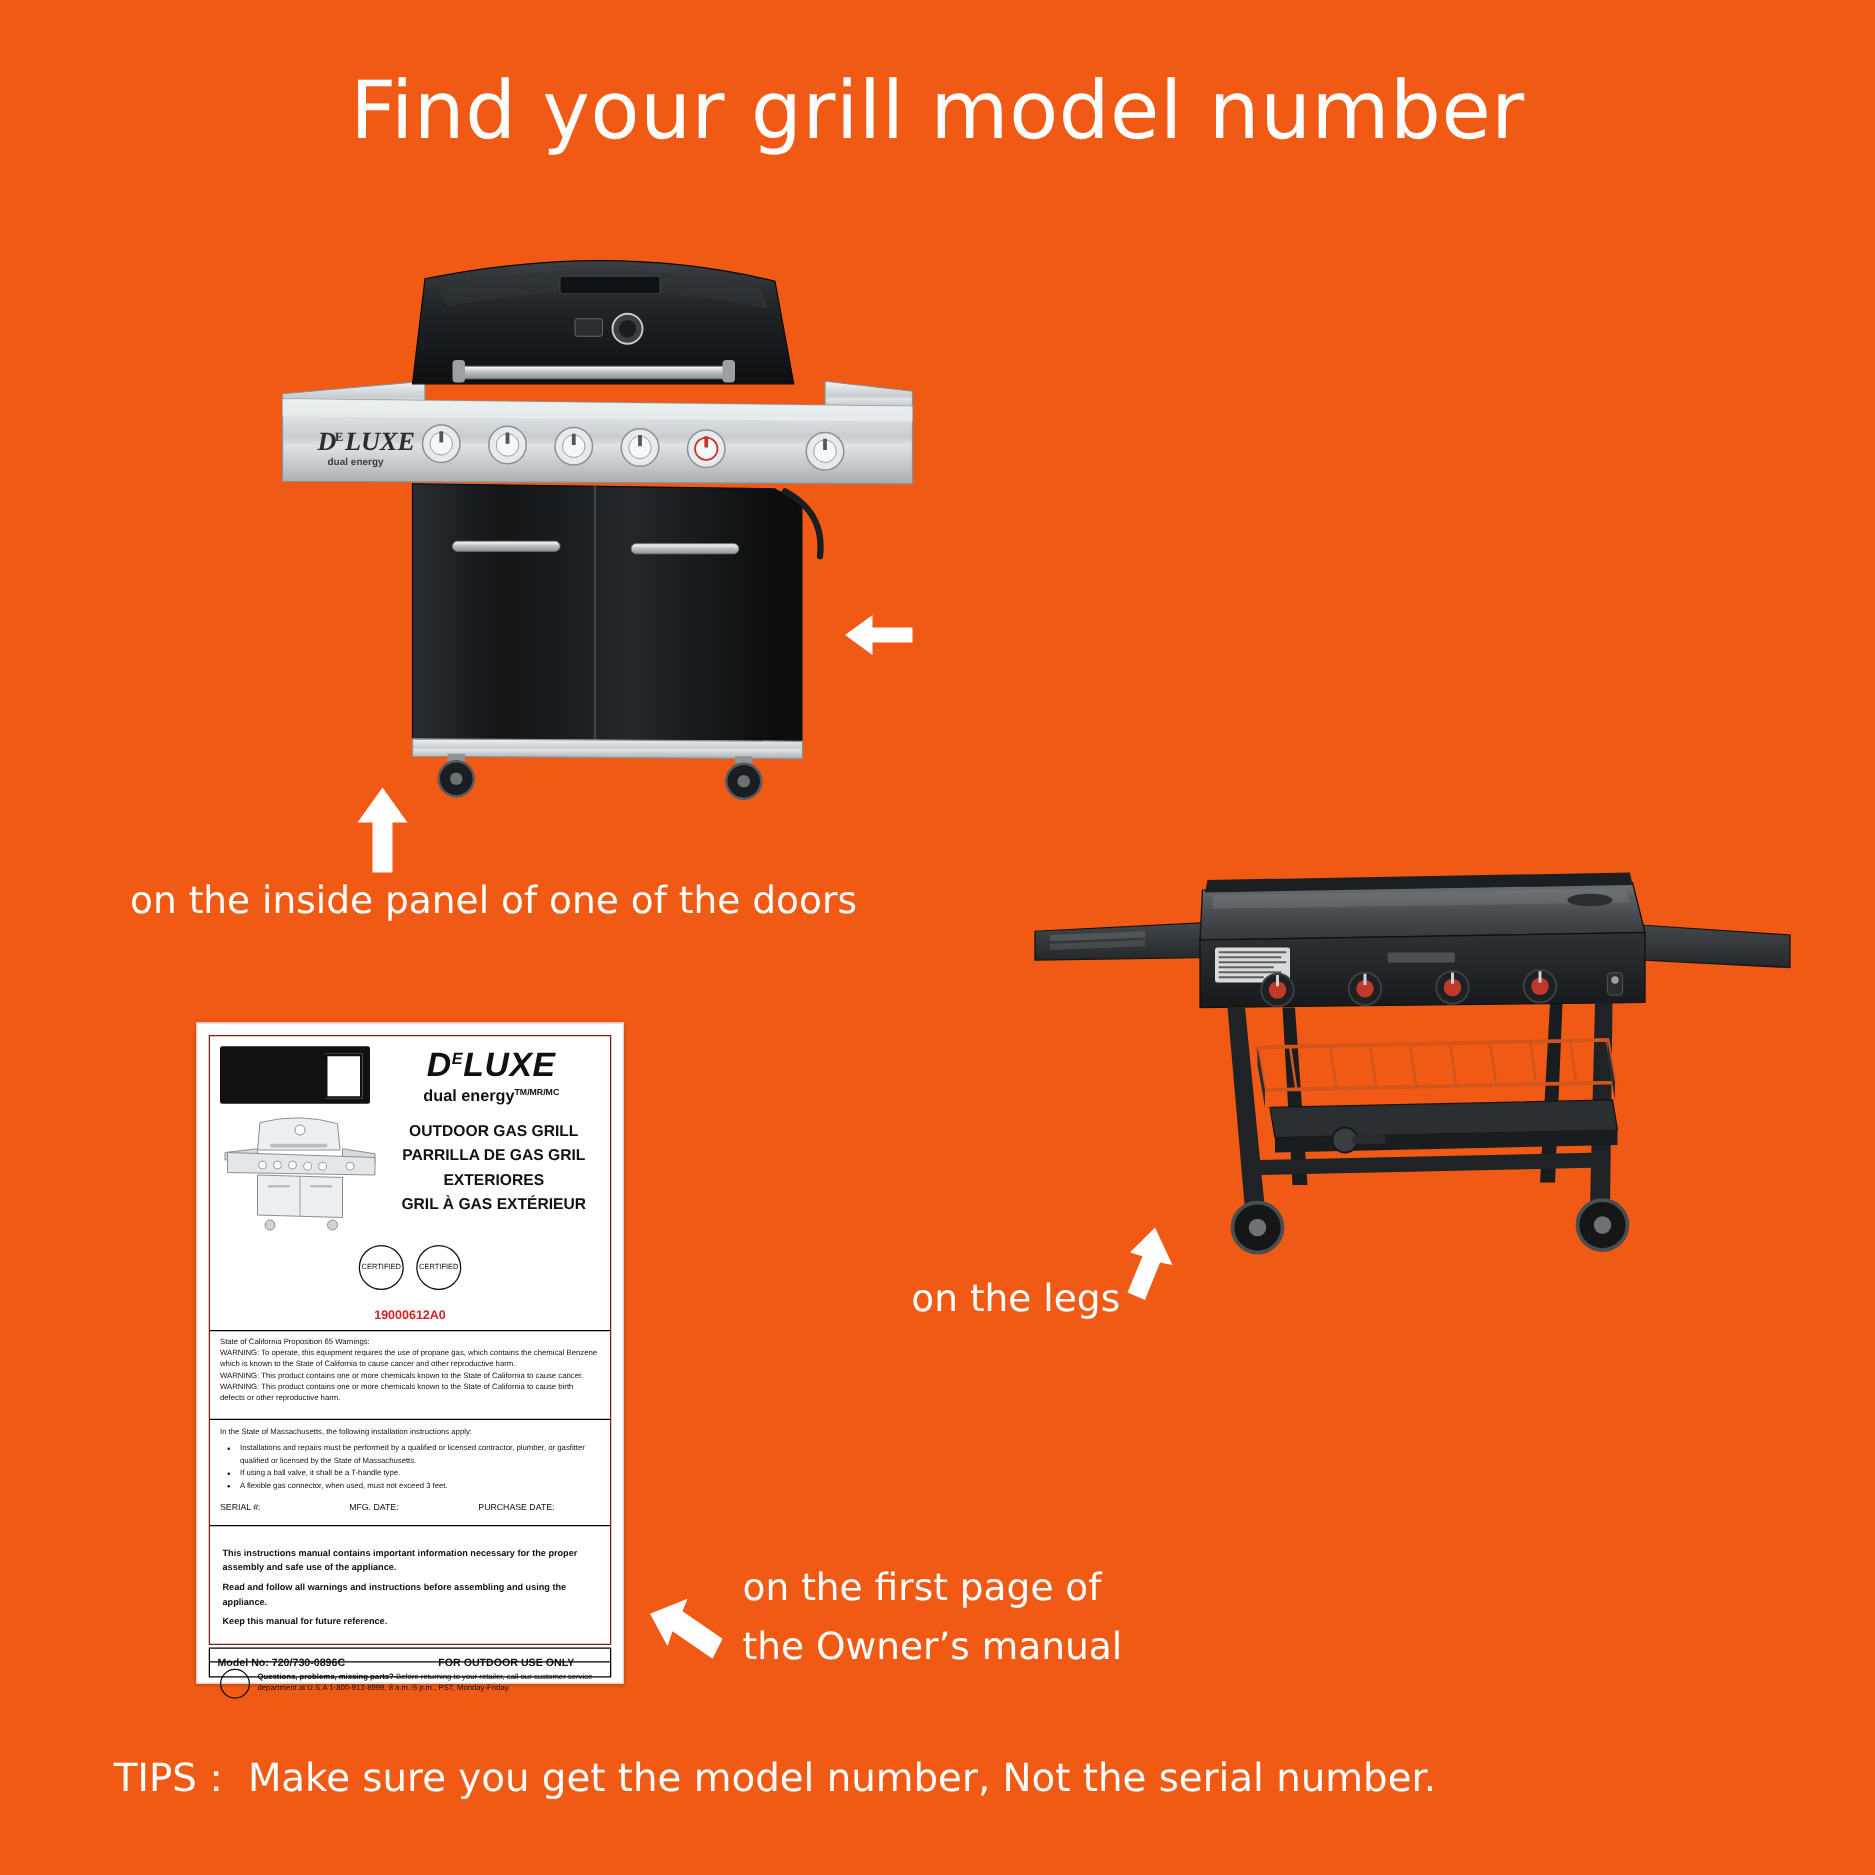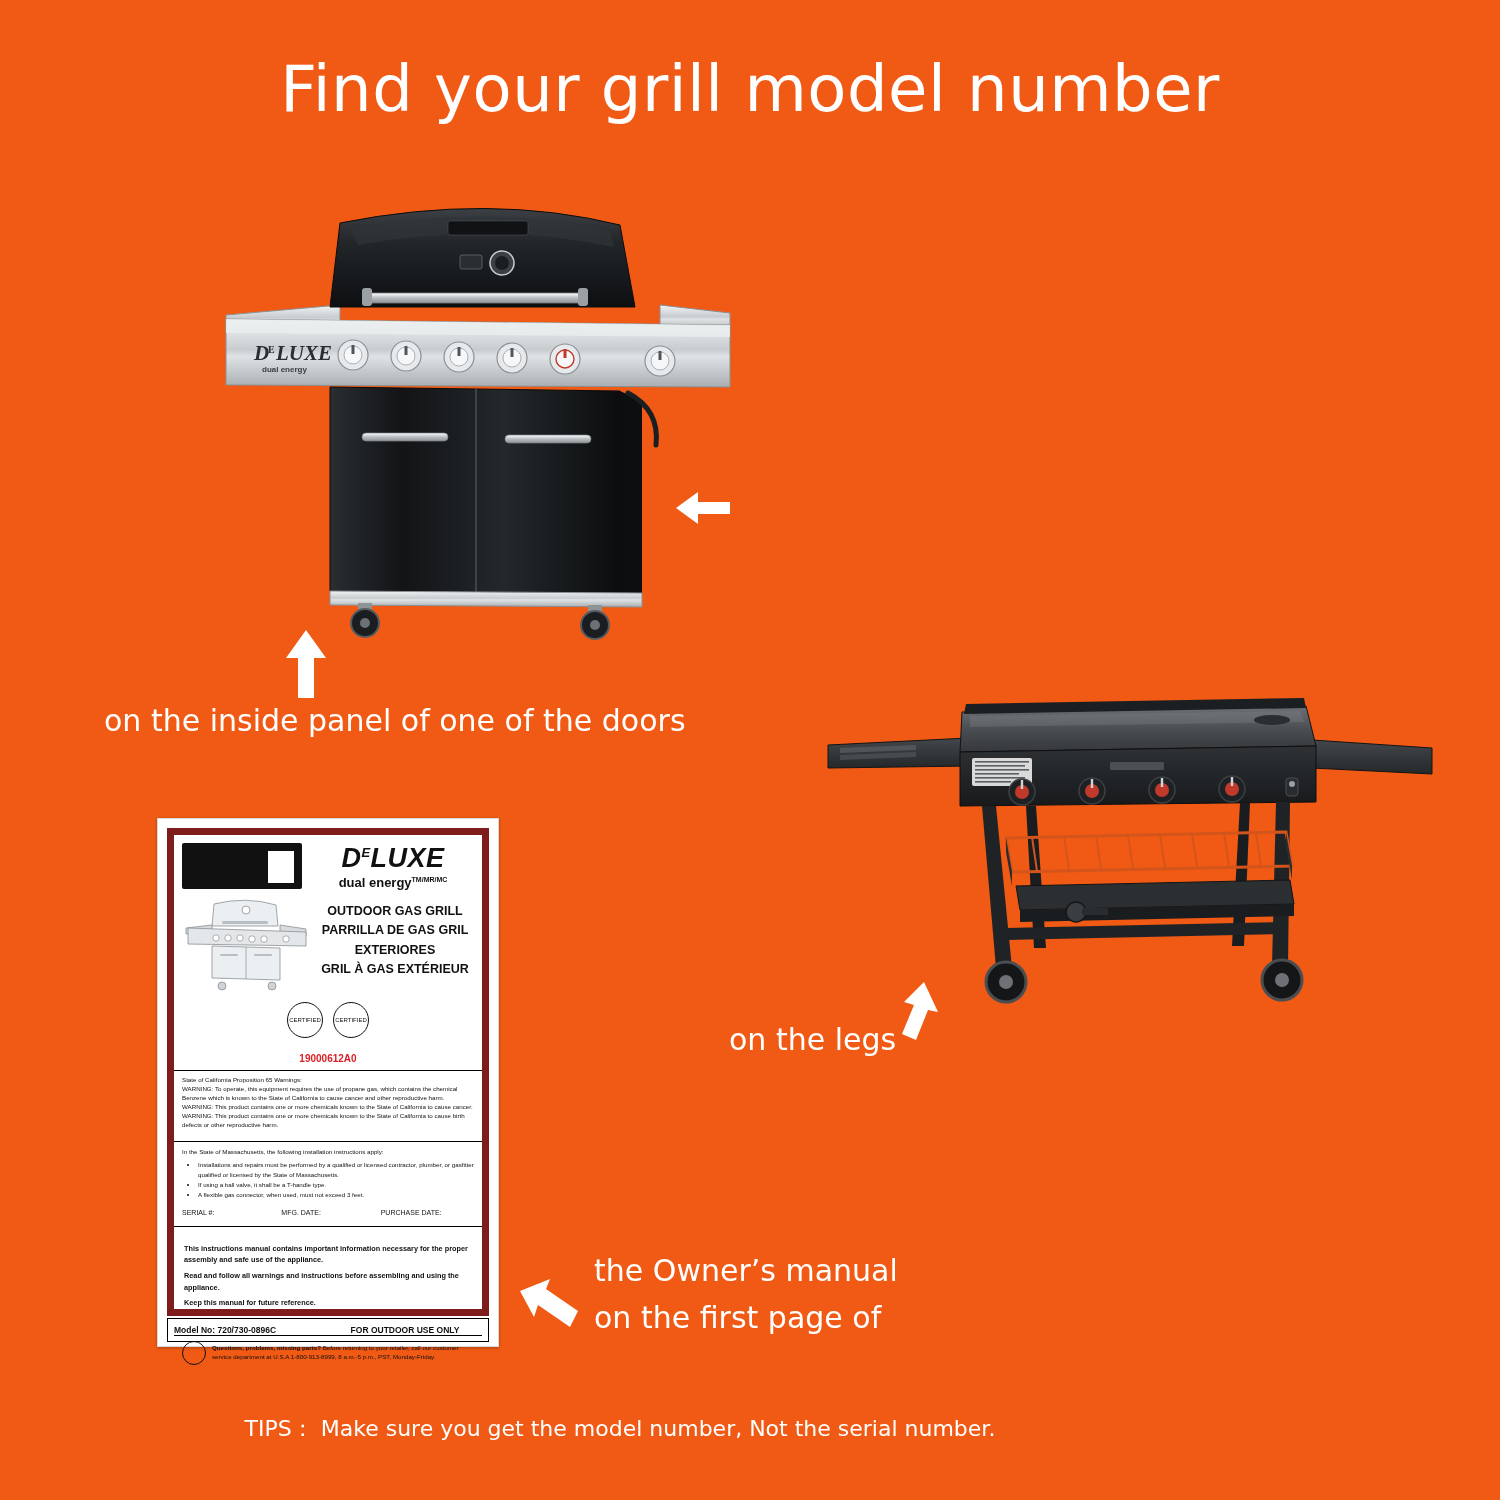--- a/index.html
+++ b/index.html
@@ -20,41 +20,41 @@
   }
 
   .callout{
     position:absolute;font-size:30px;color:#ffffff;white-space:nowrap;
     font-family:"DejaVu Sans", sans-serif;
   }
   .callout.two-line{white-space:normal;line-height:1.55;}
 
   .tips{
     position:absolute;left:0;bottom:56px;width:1240px;text-align:center;
-    font-size:22px;color:#ffffff;
+    font-size:31px;color:#ffffff;
   }
 
   
   .arrow{position:absolute;}
 
   
   #grill-cart{position:absolute;left:190px;top:195px;width:560px;height:450px;}
 
   
   #griddle{position:absolute;left:820px;top:690px;width:620px;height:350px;}
 
   
   .manual{
     position:absolute;left:157px;top:818px;width:340px;height:527px;
     background:#ffffff;border:1px solid #d8d8d8;
     box-shadow:0 1px 3px rgba(0,0,0,.25);
     color:#111;
     font-family:"Liberation Sans", sans-serif;
   }
-  .manual .inner{position:absolute;left:9px;top:9px;right:9px;bottom:30px;border:7px solid #7f1d1d;}
+  .manual .inner{position:absolute;left:9px;top:9px;right:9px;bottom:30px;border:1px solid #7f1d1d;}
   .manual .m-head{display:flex;padding:8px 8px 0 8px;gap:10px;align-items:flex-start;}
   .m-logo{
     width:120px;height:46px;background:#111;border-radius:2px;position:relative;flex:0 0 auto;
   }
   .m-logo:after{
     content:"";position:absolute;right:6px;top:6px;width:26px;height:32px;
     background:#fff;border:2px solid #111;
   }
   .m-brand{flex:1;text-align:center;}
   .m-brand .b1{font-size:27px;font-weight:bold;font-style:italic;letter-spacing:0.5px;color:#111;}
@@ -395,19 +395,19 @@
     <div class="m-footer">
       <div class="f1">Model No: 720/730-0896C</div>
       <div class="f2">FOR OUTDOOR USE ONLY</div>
     </div>
   </div>
 
   <svg class="arrow" style="left:516px;top:1275px;" width="66" height="56" viewBox="0 0 66 56">
     <path d="M4 16 L34 4 L30 14 L62 36 L54 52 L22 30 L18 42 Z" fill="#ffffff"></path>
   </svg>
   <div class="callout two-line" style="left:594px;top:1248px;width:420px;">
+    <div>on the first page of</div>
     <div>the Owner’s manual</div>
-    <div>on the first page of</div>
   </div>
 
   <div class="tips">TIPS：  Make sure you get the model number, Not the serial number.</div>
 
 </div>
 
 </body></html>

